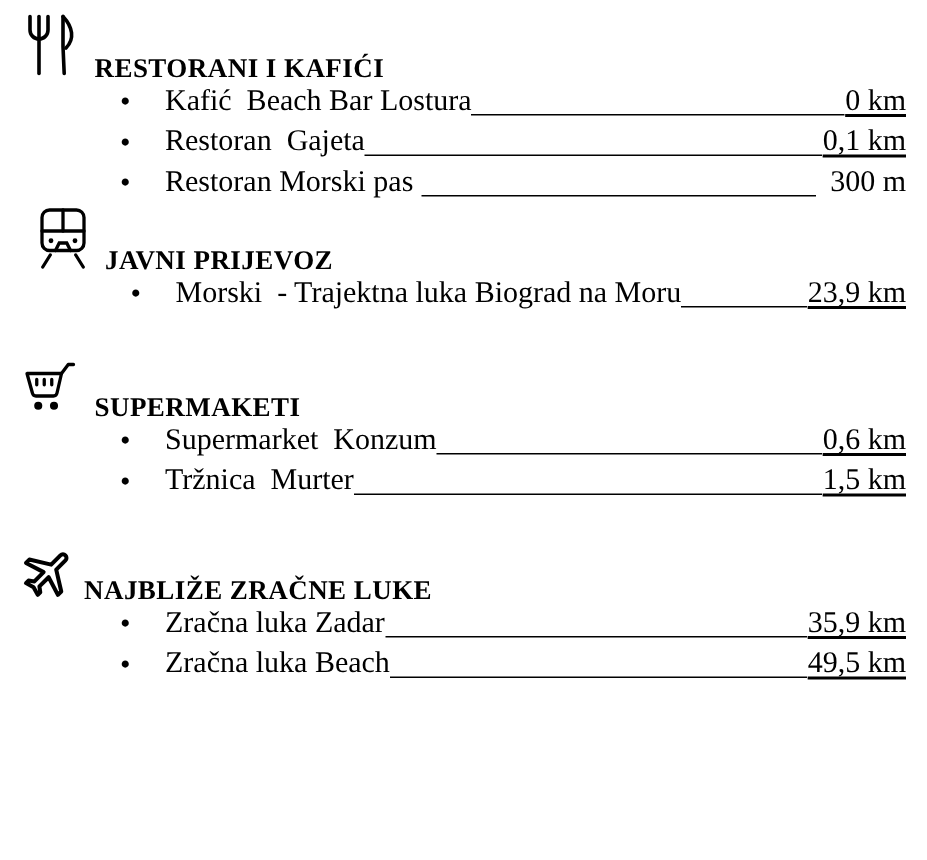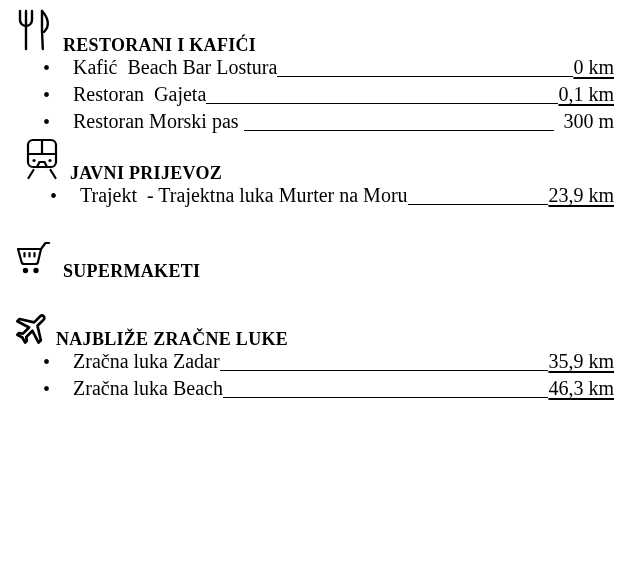--- a/index.html
+++ b/index.html
@@ -20,21 +20,21 @@
   .head-2{margin-top:2px;height:45px;}
   .head-2 .icon{margin-left:11px;margin-bottom:2px;}
   .head-2 h2{margin-left:11px;margin-top:12px;}
   .head-3{margin-top:27px;height:44px;}
   .head-3 .icon{margin-bottom:4px;}
   .head-3 h2{margin-left:11px;text-align:right;}
   .head-4{margin-top:28px;height:40px;}
   .head-4 .icon{margin-bottom:1px;}
   .head-4 h2{margin-left:4px;}
 
-  ul.items{list-style:none;margin:0 4px 0 0;padding:0 0 0 73px;}
+  ul.items{list-style:none;margin:0 14px 0 0;padding:0 0 0 110px;}
   .list-1{margin-top:28px;}
   .list-2{margin-top:28px;}
   .list-3{margin-top:26px;}
   .list-4{margin-top:27px;}
   li.item{
     display:flex;align-items:flex-end;height:27px;
     position:relative;font-size:20px;
   }
   li.item::before{
     content:"\2022";position:absolute;left:-30px;bottom:3px;
@@ -101,55 +101,67 @@
         <circle cx="25" cy="22.5" r="1.6" fill="#000" stroke="none"></circle>
         <path d="M12 29 l2.5 -5 h5 l2.5 5"></path>
         <path d="M8.5 32 L3.5 40"></path>
         <path d="M25.5 32 L30.5 40"></path>
       </svg>
     </span>
     <h2>JAVNI PRIJEVOZ</h2>
   </div>
   <ul class="items list-2">
     <li class="item indent">
-      <span class="nm">Trajekt  - Trajektna luka Murter na Moru</span>
+      <span class="nm">Morski  - Trajektna luka Biograd na Moru</span>
       <span class="leader"></span>
       <span class="dist u">23,9 km</span>
     </li>
   </ul>
 
   <div class="sec-head head-3">
     <span class="icon">
       <svg width="38" height="36" viewBox="0 0 38 36" fill="none" stroke="#000" stroke-width="2.2" stroke-linecap="round" stroke-linejoin="round">
         <path d="M4 9 h23 l-3 13 a2.5 2.5 0 0 1 -2.4 2 H10 a2.5 2.5 0 0 1 -2.4 -2 z"></path>
         <path d="M10.5 13 v3.5 M15.5 13 v3.5 M20.5 13 v3.5"></path>
         <path d="M27 9 l4.5 -6 h3.5"></path>
         <circle cx="11.5" cy="30.5" r="2" fill="#000" stroke-width="1.4"></circle>
         <circle cx="22" cy="30.5" r="2" fill="#000" stroke-width="1.4"></circle>
       </svg>
     </span>
     <h2>SUPERMAKETI</h2>
   </div>
+  <ul class="items list-3">
+    <li class="item">
+      <span class="nm">Supermarket  Konzum</span>
+      <span class="leader"></span>
+      <span class="dist u">0,6 km</span>
+    </li>
+    <li class="item">
+      <span class="nm">Tržnica  Murter</span>
+      <span class="leader"></span>
+      <span class="dist u">1,5 km</span>
+    </li>
+  </ul>
 
   <div class="sec-head head-4">
     <span class="icon">
       <svg width="38" height="38" viewBox="0 0 24 24" fill="none" stroke="#000" stroke-width="1.7" stroke-linejoin="round">
         <g transform="rotate(45 12 12)">
           <path d="M21 16 v-2 l-8 -5 V3.5 C13 2.7 12.3 2 11.5 2 S10 2.7 10 3.5 V9 l-8 5 v2 l8 -2.5 V19 l-2 1.5 V22 l3.5 -1 3.5 1 v-1.5 L13 19 v-5.5 l8 2.5 z"></path>
         </g>
       </svg>
     </span>
     <h2>NAJBLIŽE ZRAČNE LUKE</h2>
   </div>
   <ul class="items list-4">
     <li class="item">
       <span class="nm">Zračna luka Zadar</span>
       <span class="leader"></span>
       <span class="dist u">35,9 km</span>
     </li>
     <li class="item">
       <span class="nm">Zračna luka Beach</span>
       <span class="leader"></span>
-      <span class="dist u">46,3 km</span>
+      <span class="dist u">49,5 km</span>
     </li>
   </ul>
 
 </div>
 
 </body></html>

